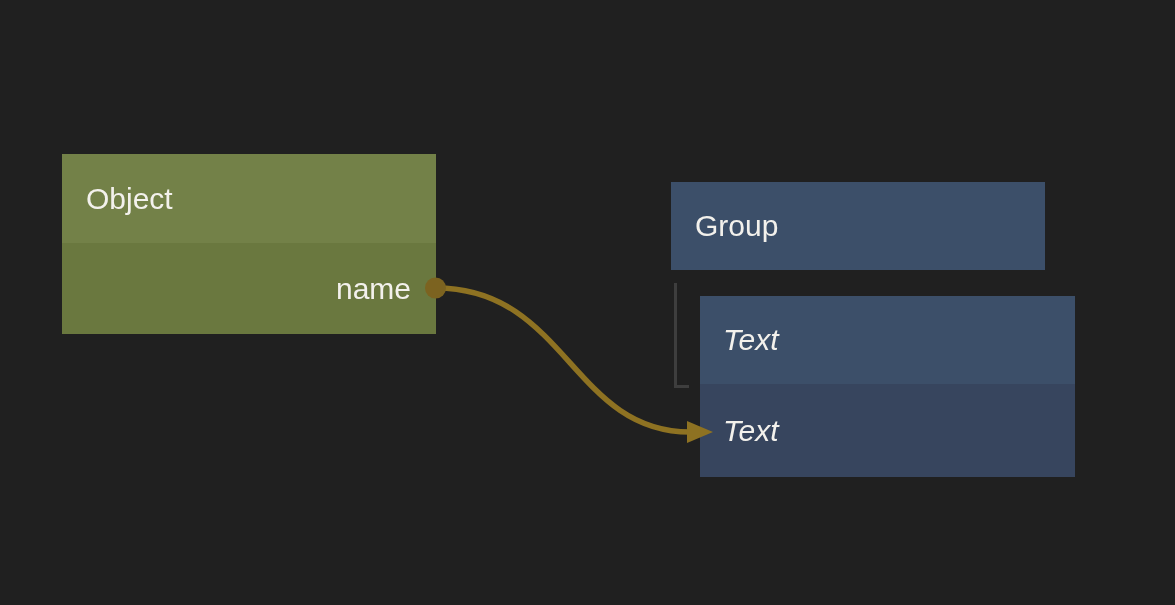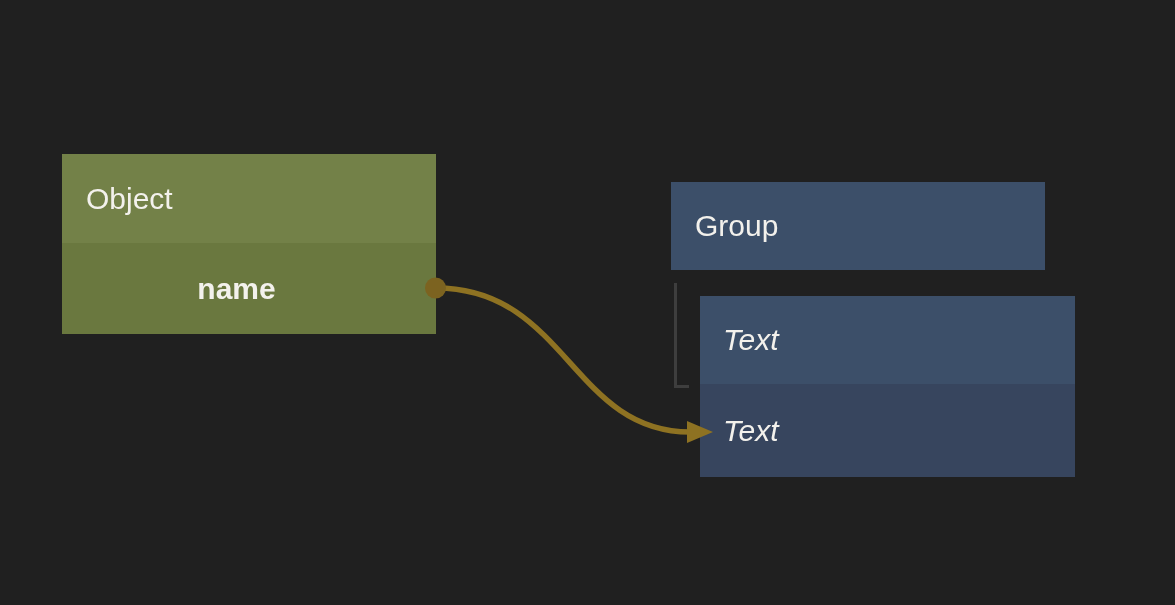--- a/index.html
+++ b/index.html
@@ -24,21 +24,21 @@
     flex-direction: column;
   }
   .node-header, .node-row {
     display: flex;
     align-items: center;
     box-sizing: border-box;
   }
   
   .node-object { left: 62px; top: 154px; width: 374px; height: 180px; }
   .node-object .node-header { height: 89px; background: #738148; padding-left: 24px; }
-  .node-object .node-row    { height: 91px; background: #6a783f; justify-content: center; padding-right: 25px; font-weight: bold; }
+  .node-object .node-row    { height: 91px; background: #6a783f; justify-content: flex-end; padding-right: 25px; }
   
   .node-group { left: 651px; top: 182px; width: 374px; height: 88px; padding-left: 20px; }
   .node-group .node-header { height: 88px; background: #3c4f69; padding-left: 24px; }
   
   .node-text { left: 700px; top: 296px; width: 375px; height: 181px; font-style: italic; }
   .node-text .node-header { height: 88px; background: #3c4f69; padding-left: 23px; }
   .node-text .node-row    { height: 93px; background: #37455e; padding-left: 23px; }
   
   .wires {
     position: absolute;

